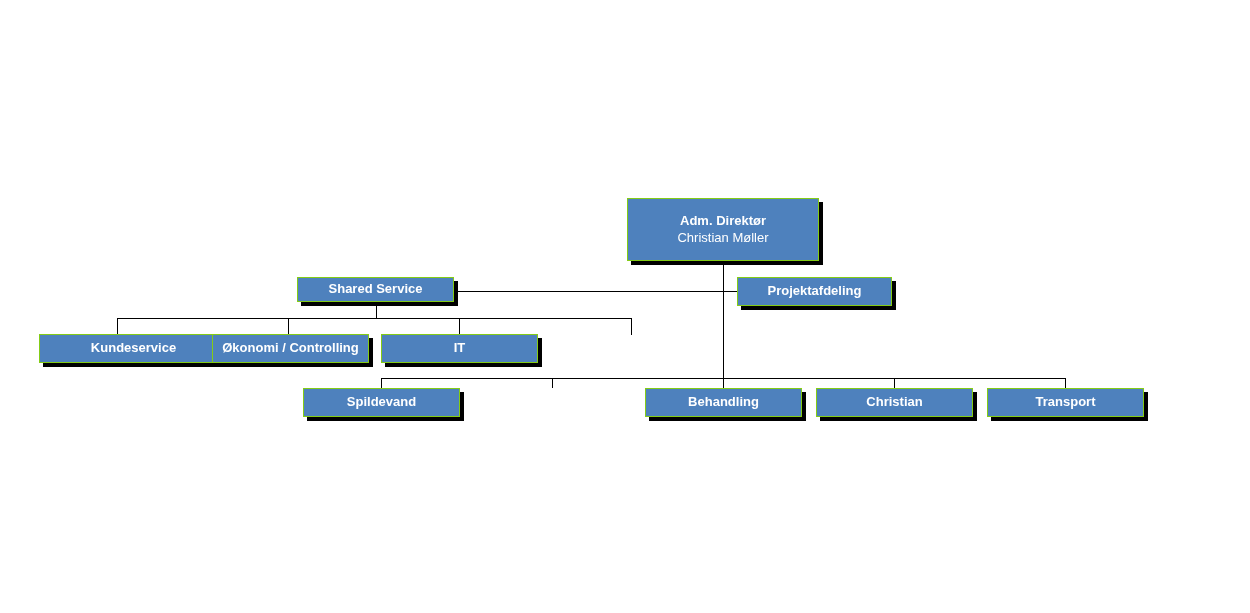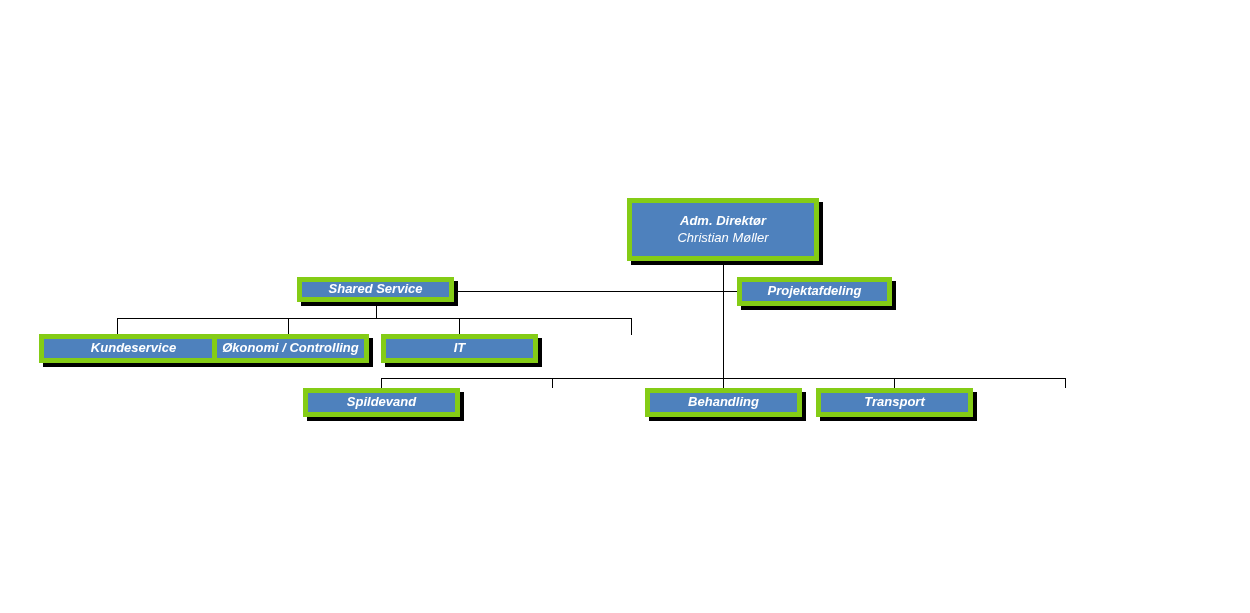--- a/index.html
+++ b/index.html
@@ -25,30 +25,29 @@
     background: #000000;
   }
   .line-v { width: 1px; }
   .line-h { height: 1px; }
 
   
   .node {
     position: absolute;
     box-sizing: border-box;
     background: #4E81BD;
-    border: 5px solid #84cc16;
+    border: 1px solid #84cc16;
     box-shadow: 4px 4px 0 0 #000000;
     display: flex;
     flex-direction: column;
     align-items: center;
     justify-content: center;
     color: #ffffff;
     text-align: center;
     line-height: 1.25;
-    font-style: italic;
     -webkit-font-smoothing: antialiased;
   }
   .node-title {
     font-size: 13px;
     font-weight: bold;
     white-space: nowrap;
   }
   .node-sub {
     font-size: 13px;
     font-weight: normal;
@@ -104,16 +103,19 @@
     <span class="node-title">IT</span>
   </div>
 
   <div class="node" style="left:303px; top:388px; width:157px; height:29px;text-align:right;">
     <span class="node-title">Spildevand</span>
   </div>
   <div class="node" style="left:645px; top:388px; width:157px; height:29px;">
     <span class="node-title">Behandling</span>
   </div>
   <div class="node" style="left:816px; top:388px; width:157px; height:29px;">
+    <span class="node-title">Christian</span>
+  </div>
+  <div class="node" style="left:987px; top:388px; width:157px; height:29px;">
     <span class="node-title">Transport</span>
   </div>
 
 </div>
 
 </body></html>

